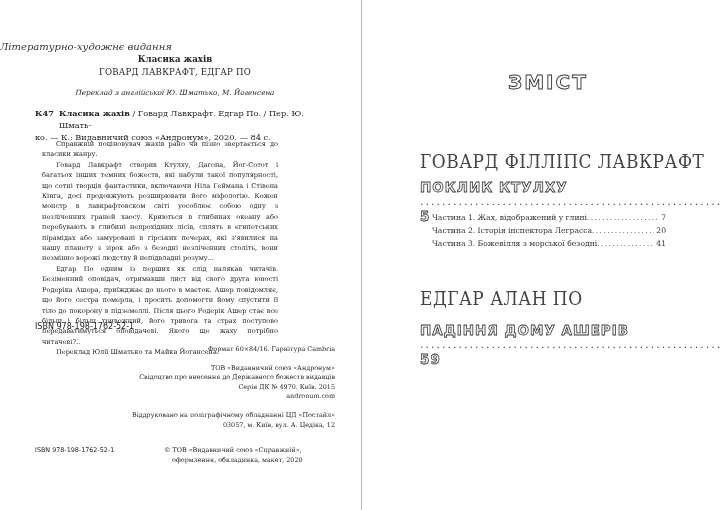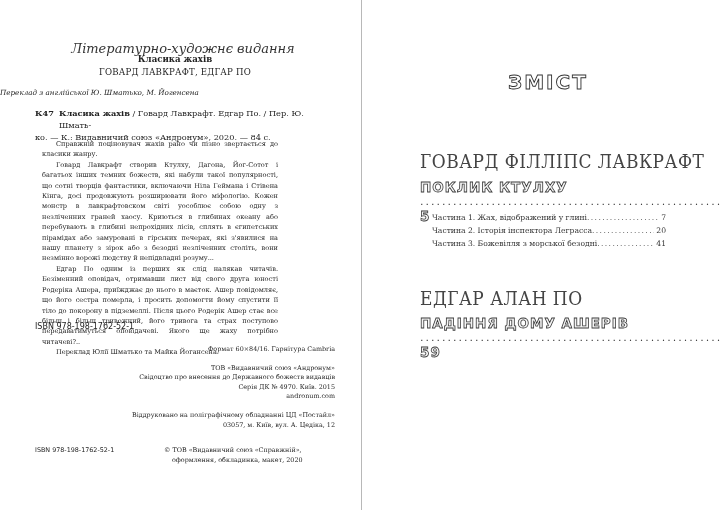--- a/index.html
+++ b/index.html
@@ -9,33 +9,33 @@
       font-family: "DejaVu Serif", serif; color: #222;
     }
     .spread { position: absolute; inset: 0; display: flex; }
     .page { position: relative; height: 510px; }
     .page-left { width: 361px; }
     .gutter { width: 1px; background: #b8b8b8; height: 510px; }
     .page-right { width: 358px; }
 
     
     .imprint-kicker {
-      position: absolute; top: 41px; left: 8px; width: 350px; text-align: center;
-      font-style: italic; font-size: 13px; color: #333;
+      position: absolute; top: 41px; left: 0; width: 350px; text-align: left;
+      font-style: italic; font-size: 10px; color: #333;
     }
     .imprint-title {
       position: absolute; top: 54px; left: 0; width: 350px; text-align: center;
       font-weight: bold; font-size: 8.6px;
     }
     .imprint-authors {
       position: absolute; top: 67px; left: 0; width: 350px; text-align: center;
       font-size: 8.6px; letter-spacing: 0.2px;
     }
     .imprint-translators {
-      position: absolute; top: 88px; left: 0; width: 350px; 
+      position: absolute; top: 88px; left: 0; width: 350px; text-align: center;
       font-style: italic; font-size: 7.2px;
     }
     .catalog {
       position: absolute; top: 107px; left: 35px; width: 270px;
       font-size: 8.2px; line-height: 12px;
     }
     .catalog .code {
       position: absolute; left: 0; top: 0; font-weight: bold;
     }
     .catalog .entry { margin-left: 24px; }
@@ -84,21 +84,21 @@
     }
     .author-1 { top: 152px; }
     .author-2 { top: 289px; }
     .work-line {
       position: absolute; left: 420px; width: 275px;
       display: flex; align-items: baseline;
       font-family: "DejaVu Sans", sans-serif; font-weight: bold; font-size: 13.5px;
       color: #444; letter-spacing: 1px; flex-direction: column;
     }
     .work-1 { top: 179px; }
-    .work-2 { top: 315px; }
+    .work-2 { top: 322px; }
     .work-line .label {
       color: #f4f4f4; -webkit-text-stroke: 0.8px #3a3a3a; white-space: nowrap;
     }
     .work-line .dots {
       flex: 1; overflow: hidden; white-space: nowrap; color: #444;
       font-weight: normal; letter-spacing: 2px; font-size: 11px;
     }
     .work-line .page-no {
       color: #f4f4f4; -webkit-text-stroke: 0.8px #3a3a3a; white-space: nowrap;
     }

